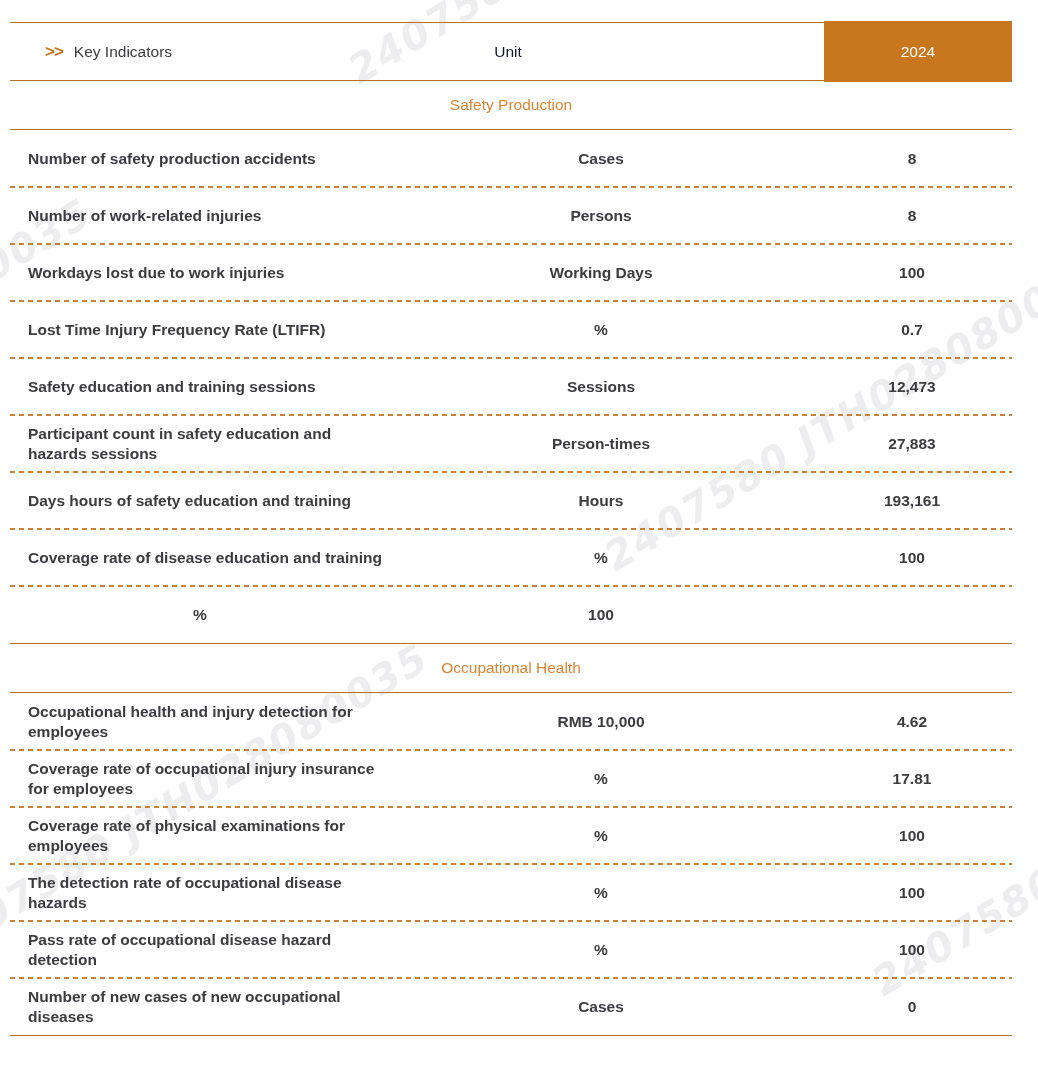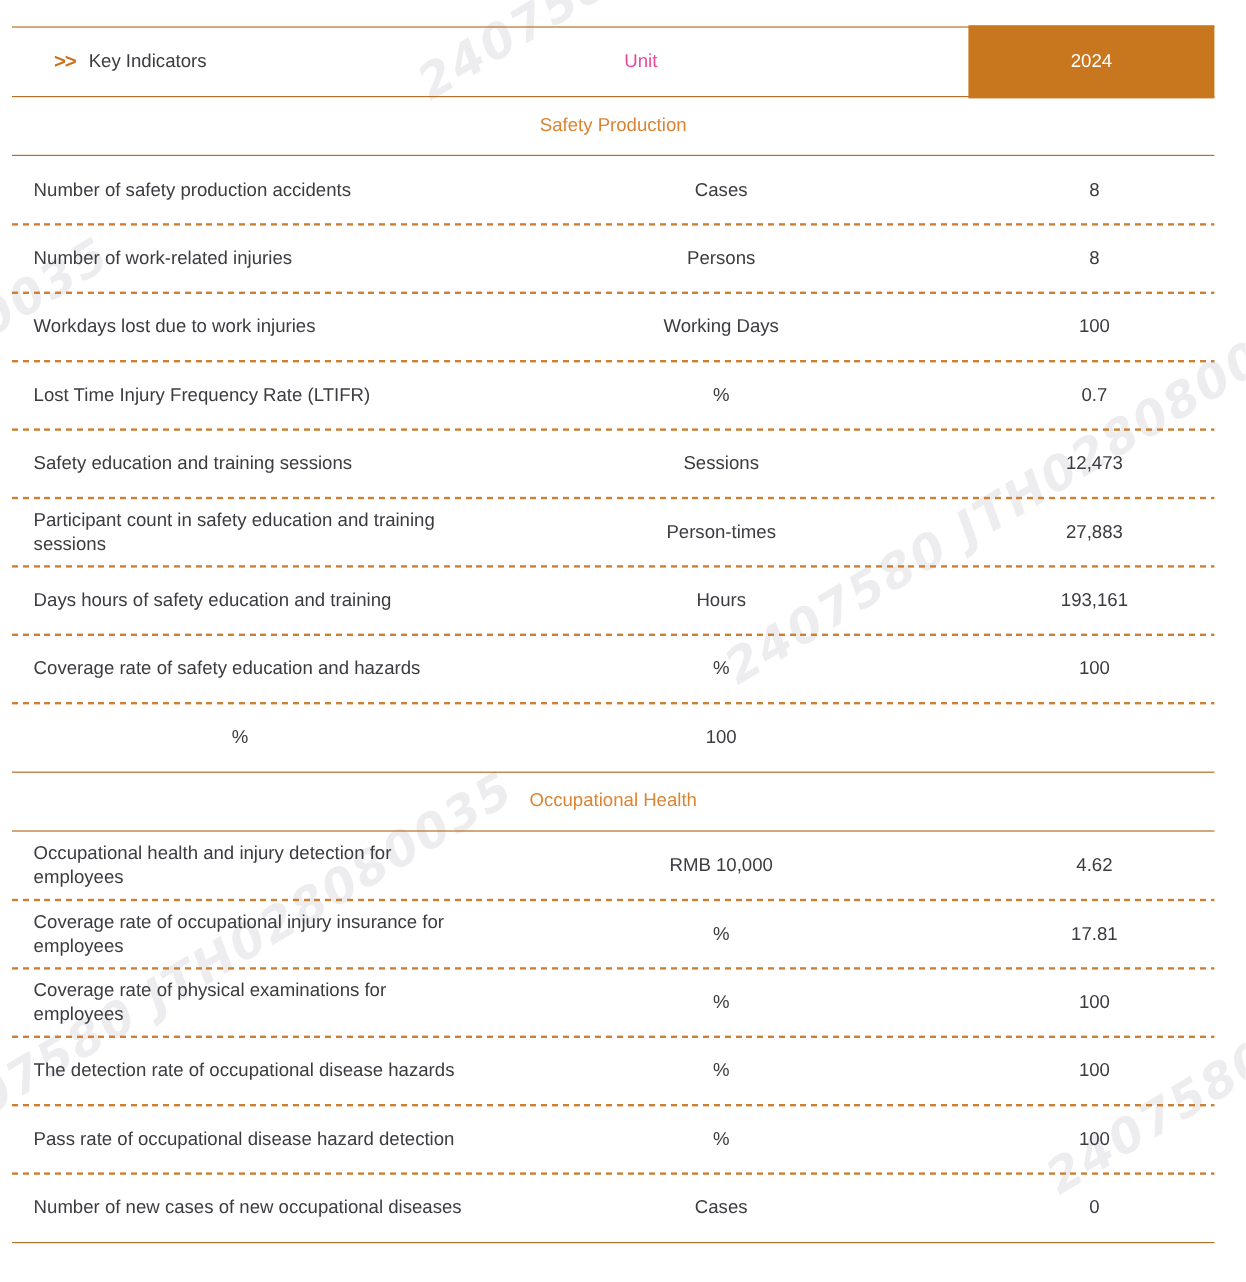--- a/index.html
+++ b/index.html
@@ -28,37 +28,37 @@
   .thead{
     position:relative;height:57px;display:flex;align-items:center;
     border-top:1.9px solid #B5702A;border-bottom:1.9px solid #B5702A;
   }
   .chevrons{
     margin-left:35px;color:#C8701C;font-weight:800;font-size:17px;
     letter-spacing:-1px;line-height:1;user-select:none;
   }
   .key-label{margin-left:11px;font-size:15.5px;color:#3B3B40;}
   .unit-label{
-    position:absolute;left:524px;top:50%;transform:translate(-50%,-50%);
-    font-size:15.5px;color:#ec4899;
+    position:absolute;left:498px;top:50%;transform:translate(-50%,-50%);
+    font-size:15.5px;color:#0f172a;
   }
   .year-cell{
-    position:absolute;right:0;top:-1.9px;bottom:-1.9px;width:205px;
+    position:absolute;right:0;top:-1.9px;bottom:-1.9px;width:188px;
     background:#C8771E;color:#ffffff;display:flex;align-items:center;justify-content:center;
     font-size:15.5px;
   }
   .section + .section{border-top:1.6px solid #B5702A;}
   .section-title{
     height:48px;display:flex;align-items:center;justify-content:center;
     color:#DB8433;font-size:15.5px;border-bottom:1.6px solid #B5702A;
   }
   .row{
     position:relative;height:57px;display:grid;
     grid-template-columns:380px 422px 200px;align-items:center;
-    font-size:15.5px;color:#3B3B40;
+    font-size:15.5px;color:#3B3B40;font-weight:bold;
   }
   .row + .row::before{
     content:"";position:absolute;top:-1px;left:0;right:0;height:1.8px;
     background:repeating-linear-gradient(90deg,#CD8033 0,#CD8033 5px,transparent 5px,transparent 9px);
   }
   .cell-indicator{padding-left:18px;line-height:1.25;}
   .cell-unit{text-align:center;}
   .cell-value{text-align:center;}
 </style>
 </head>
@@ -103,31 +103,31 @@
       <div class="cell-indicator">Lost Time Injury Frequency Rate (LTIFR)</div>
       <div class="cell-unit">%</div>
       <div class="cell-value">0.7</div>
     </div>
     <div class="row">
       <div class="cell-indicator">Safety education and training sessions</div>
       <div class="cell-unit">Sessions</div>
       <div class="cell-value">12,473</div>
     </div>
     <div class="row">
-      <div class="cell-indicator">Participant count in safety education and training sessions</div>
+      <div class="cell-indicator">Participant count in safety education and hazards sessions</div>
       <div class="cell-unit">Person-times</div>
       <div class="cell-value">27,883</div>
     </div>
     <div class="row">
       <div class="cell-indicator">Days hours of safety education and training</div>
       <div class="cell-unit">Hours</div>
       <div class="cell-value">193,161</div>
     </div>
     <div class="row">
-      <div class="cell-indicator">Coverage rate of safety education and hazards</div>
+      <div class="cell-indicator">Coverage rate of disease education and training</div>
       <div class="cell-unit">%</div>
       <div class="cell-value">100</div>
     </div>
     <div class="row">
       <div class="cell-unit">%</div>
       <div class="cell-value">100</div>
     </div>
   </div>
 
   <div class="section">

